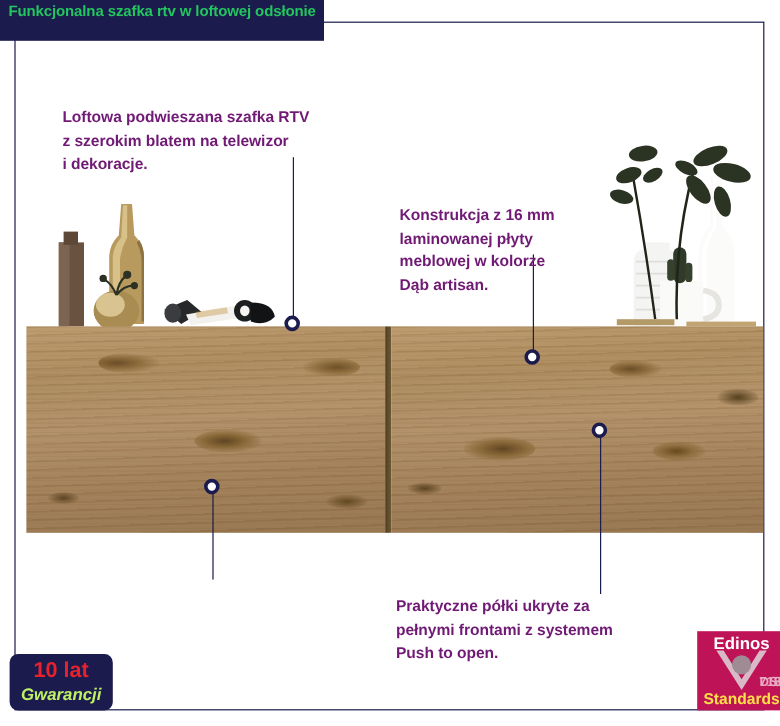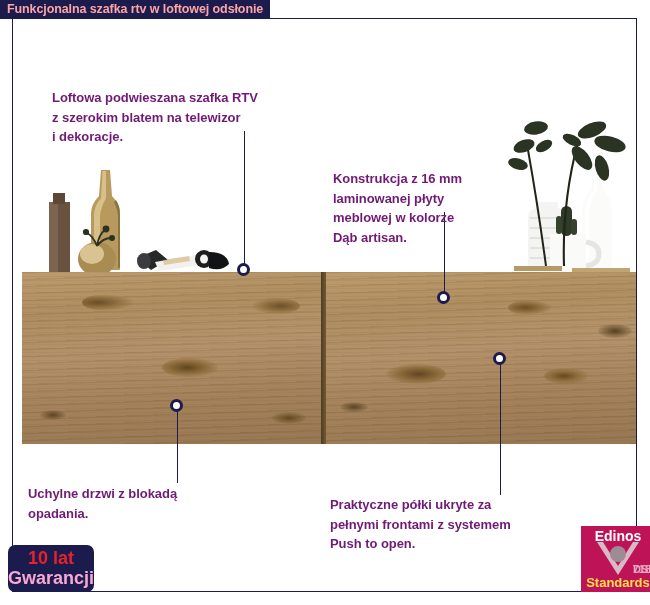--- a/index.html
+++ b/index.html
@@ -15,23 +15,23 @@
   
   .frame{
     position:absolute;left:12px;top:18px;width:625px;height:574px;
     border:1.5px solid #1b1b4b;
     box-sizing:border-box;
     pointer-events:none;
   }
 
   
   .titlebar{
-    position:absolute;left:0;top:0;height:19px;
+    position:absolute;left:0;top:0;height:34px;
     background:#1c1b4d;
-    color:#fca5a5;
+    color:#22c55e;
     font-size:12.5px;font-weight:bold;
     line-height:19px;
     padding:0 7px 0 7px;
     white-space:nowrap;
     letter-spacing:-0.1px;
     z-index:6;
   }
 
   
   .logo{position:absolute;left:483px;top:16px;width:160px;height:62px;z-index:5;}
@@ -84,21 +84,21 @@
     white-space:pre-line;
   }
 
   
   .warranty{
     position:absolute;left:8px;top:545px;width:86px;height:47px;
     background:#1c1b4d;border-radius:7px;z-index:7;
     text-align:center;
   }
   .war-top{display:block;color:#e8222c;font-size:18px;font-weight:bold;line-height:22px;padding-top:2px;}
-  .war-bot{display:block;color:#f9a8d4;font-size:18px;font-weight:bold;line-height:18px;}
+  .war-bot{display:block;color:#bef264;font-size:14px;font-weight:bold;line-height:18px;font-style:italic;}
 
   
   .edinos{
     position:absolute;left:581px;top:526px;width:74px;height:66px;
     background:#bf1358;z-index:7;overflow:hidden;
   }
   .ed-title{
     position:absolute;left:0;top:2px;width:74px;text-align:center;
     color:#ffffff;font-size:14px;font-weight:bold;line-height:16px;
   }
@@ -221,22 +221,20 @@
 
   <div class="note" style="left:333px;top:150px;width:240px;margin-top:19px;">Konstrukcja z 16 mm
 laminowanej płyty
 meblowej w kolorze
 Dąb artisan.</div>
   <div class="leader" style="left:443.5px;top:212px;height:81px;"></div>
   <div class="marker" style="left:437px;top:291px;"></div>
 
   <div class="marker" style="left:170px;top:399px;"></div>
   <div class="leader" style="left:176.5px;top:411px;height:72px;"></div>
-  <div class="note" style="left:28px;top:484px;width:300px;">Uchylne drzwi z blokadą
-opadania.</div>
 
   <div class="marker" style="left:493px;top:352px;"></div>
   <div class="leader" style="left:499.5px;top:364px;height:131px;"></div>
   <div class="note" style="left:330px;top:495px;width:300px;">Praktyczne półki ukryte za
 pełnymi frontami z systemem
 Push to open.</div>
 
   <div class="warranty">
     <span class="war-top">10 lat</span>
     <span class="war-bot">Gwarancji</span>

